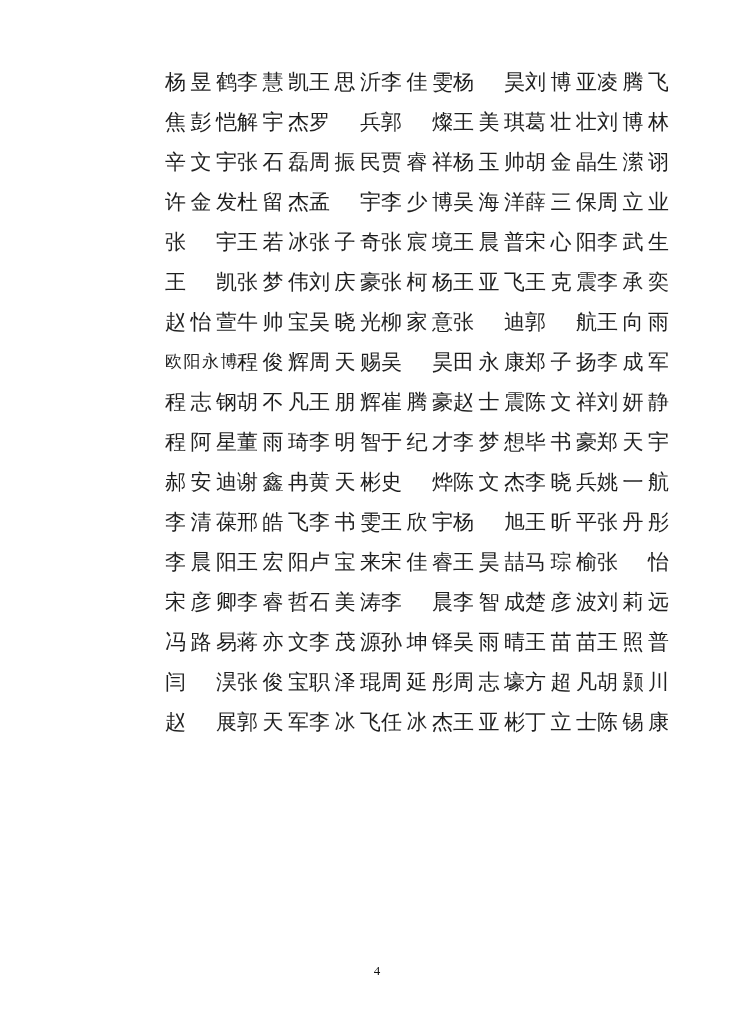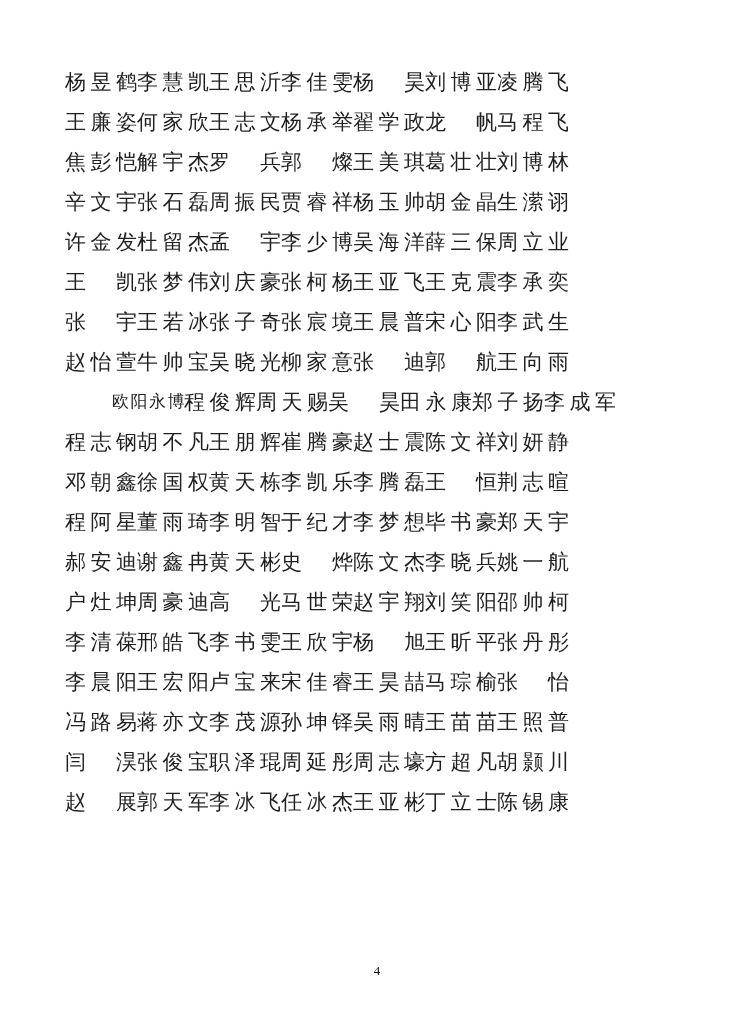--- a/index.html
+++ b/index.html
@@ -24,21 +24,21 @@
     background: #ffffff;
   }
   .name-grid {
     position: absolute;
     top: 62px;
     left: 65px;
     width: 604px;
   }
   .name-row {
     display: flex;
-    justify-content: flex-start;
+    justify-content: flex-end;
     height: 40px;
     align-items: center;
   }
   .name-cell {
     width: 72px;
     font-size: 21px;
     line-height: 40px;
     white-space: nowrap;
     text-align: justify;
     text-align-last: justify;
@@ -69,29 +69,20 @@
       <div class="name-row">
         <div class="name-cell">杨昱鹤</div>
         <div class="name-cell">李慧凯</div>
         <div class="name-cell">王思沂</div>
         <div class="name-cell">李佳雯</div>
         <div class="name-cell">杨昊</div>
         <div class="name-cell">刘博亚</div>
         <div class="name-cell">凌腾飞</div>
       </div>
       <div class="name-row">
-        <div class="name-cell">王廉姿</div>
-        <div class="name-cell">何家欣</div>
-        <div class="name-cell">王志文</div>
-        <div class="name-cell">杨承举</div>
-        <div class="name-cell">翟学政</div>
-        <div class="name-cell">龙帆</div>
-        <div class="name-cell">马程飞</div>
-      </div>
-      <div class="name-row">
         <div class="name-cell">焦彭恺</div>
         <div class="name-cell">解宇杰</div>
         <div class="name-cell">罗兵</div>
         <div class="name-cell">郭燦</div>
         <div class="name-cell">王美琪</div>
         <div class="name-cell">葛壮壮</div>
         <div class="name-cell">刘博林</div>
       </div>
       <div class="name-row">
         <div class="name-cell">辛文宇</div>
@@ -105,38 +96,38 @@
       <div class="name-row">
         <div class="name-cell">许金发</div>
         <div class="name-cell">杜留杰</div>
         <div class="name-cell">孟宇</div>
         <div class="name-cell">李少博</div>
         <div class="name-cell">吴海洋</div>
         <div class="name-cell">薛三保</div>
         <div class="name-cell">周立业</div>
       </div>
       <div class="name-row">
+        <div class="name-cell">张宇</div>
+        <div class="name-cell">王若冰</div>
+        <div class="name-cell">张子奇</div>
+        <div class="name-cell">张宸境</div>
+        <div class="name-cell">王晨普</div>
+        <div class="name-cell">宋心阳</div>
+        <div class="name-cell">李武生</div>
+      </div>
+      <div class="name-row">
         <div class="name-cell">王凯</div>
         <div class="name-cell">张梦伟</div>
         <div class="name-cell">刘庆豪</div>
         <div class="name-cell">张柯杨</div>
         <div class="name-cell">王亚飞</div>
         <div class="name-cell">王克震</div>
         <div class="name-cell">李承奕</div>
       </div>
       <div class="name-row">
-        <div class="name-cell">张宇</div>
-        <div class="name-cell">王若冰</div>
-        <div class="name-cell">张子奇</div>
-        <div class="name-cell">张宸境</div>
-        <div class="name-cell">王晨普</div>
-        <div class="name-cell">宋心阳</div>
-        <div class="name-cell">李武生</div>
-      </div>
-      <div class="name-row">
         <div class="name-cell">赵怡萱</div>
         <div class="name-cell">牛帅宝</div>
         <div class="name-cell">吴晓光</div>
         <div class="name-cell">柳家意</div>
         <div class="name-cell">张迪</div>
         <div class="name-cell">郭航</div>
         <div class="name-cell">王向雨</div>
       </div>
       <div class="name-row">
         <div class="name-cell long">欧阳永博</div>
@@ -150,74 +141,65 @@
       <div class="name-row">
         <div class="name-cell">程志钢</div>
         <div class="name-cell">胡不凡</div>
         <div class="name-cell">王朋辉</div>
         <div class="name-cell">崔腾豪</div>
         <div class="name-cell">赵士震</div>
         <div class="name-cell">陈文祥</div>
         <div class="name-cell">刘妍静</div>
       </div>
       <div class="name-row">
-        <div class="name-cell">邓朝鑫</div>
-        <div class="name-cell">徐国权</div>
-        <div class="name-cell">黄天栋</div>
-        <div class="name-cell">李凯乐</div>
-        <div class="name-cell">李腾磊</div>
-        <div class="name-cell">王恒</div>
-        <div class="name-cell">荆志暄</div>
-      </div>
-      <div class="name-row">
         <div class="name-cell">程阿星</div>
         <div class="name-cell">董雨琦</div>
         <div class="name-cell">李明智</div>
         <div class="name-cell">于纪才</div>
         <div class="name-cell">李梦想</div>
         <div class="name-cell">毕书豪</div>
         <div class="name-cell">郑天宇</div>
       </div>
       <div class="name-row">
         <div class="name-cell">郝安迪</div>
         <div class="name-cell">谢鑫冉</div>
         <div class="name-cell">黄天彬</div>
         <div class="name-cell">史烨</div>
         <div class="name-cell">陈文杰</div>
         <div class="name-cell">李晓兵</div>
         <div class="name-cell">姚一航</div>
       </div>
       <div class="name-row">
-        <div class="name-cell">户灶坤</div>
-        <div class="name-cell">周豪迪</div>
-        <div class="name-cell">高光</div>
-        <div class="name-cell">马世荣</div>
-        <div class="name-cell">赵宇翔</div>
-        <div class="name-cell">刘笑阳</div>
-        <div class="name-cell">邵帅柯</div>
-      </div>
-      <div class="name-row">
         <div class="name-cell">李清葆</div>
         <div class="name-cell">邢皓飞</div>
         <div class="name-cell">李书雯</div>
         <div class="name-cell">王欣宇</div>
         <div class="name-cell">杨旭</div>
         <div class="name-cell">王昕平</div>
         <div class="name-cell">张丹彤</div>
       </div>
       <div class="name-row">
         <div class="name-cell">李晨阳</div>
         <div class="name-cell">王宏阳</div>
         <div class="name-cell">卢宝来</div>
         <div class="name-cell">宋佳睿</div>
         <div class="name-cell">王昊喆</div>
         <div class="name-cell">马琮榆</div>
         <div class="name-cell">张怡</div>
       </div>
       <div class="name-row">
+        <div class="name-cell">宋彦卿</div>
+        <div class="name-cell">李睿哲</div>
+        <div class="name-cell">石美涛</div>
+        <div class="name-cell">李晨</div>
+        <div class="name-cell">李智成</div>
+        <div class="name-cell">楚彦波</div>
+        <div class="name-cell">刘莉远</div>
+      </div>
+      <div class="name-row">
         <div class="name-cell">冯路易</div>
         <div class="name-cell">蒋亦文</div>
         <div class="name-cell">李茂源</div>
         <div class="name-cell">孙坤铎</div>
         <div class="name-cell">吴雨晴</div>
         <div class="name-cell">王苗苗</div>
         <div class="name-cell">王照普</div>
       </div>
       <div class="name-row">
         <div class="name-cell">闫淏</div>

